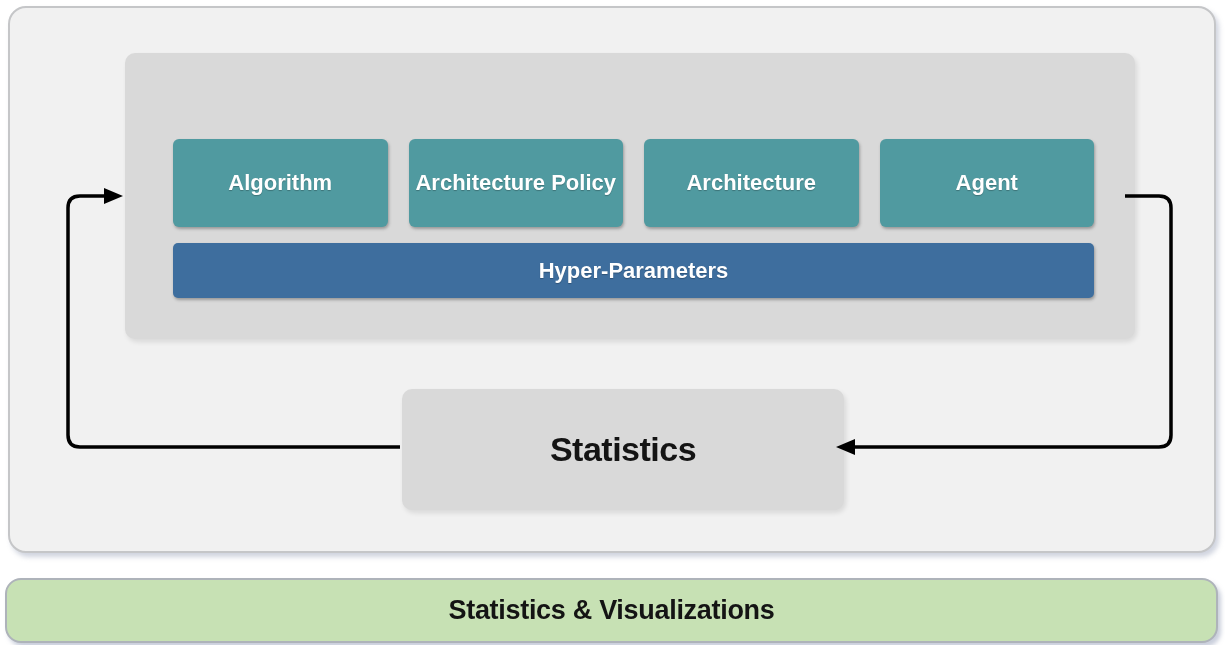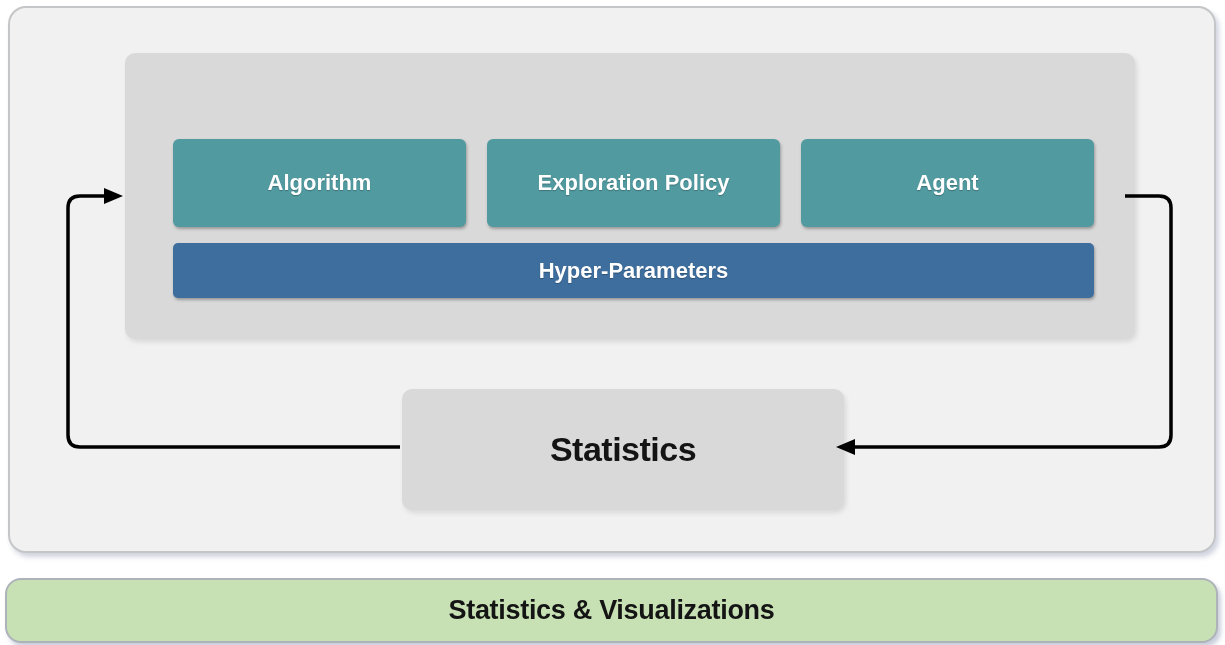--- a/index.html
+++ b/index.html
@@ -112,21 +112,24 @@
 
   <div class="outer">
 
     <div class="agent-box">
 
       <div class="modules-row">
         <div class="module">
           <span>Algorithm</span>
         </div>
         <div class="module">
-          <span>Exploration Policy</span>
+          <span>Architecture Policy</span>
+        </div>
+        <div class="module">
+          <span>Architecture</span>
         </div>
         <div class="module">
           <span>Agent</span>
         </div>
       </div>
 
       <div class="hyper">
         <span>Hyper-Parameters</span>
       </div>
     </div>

